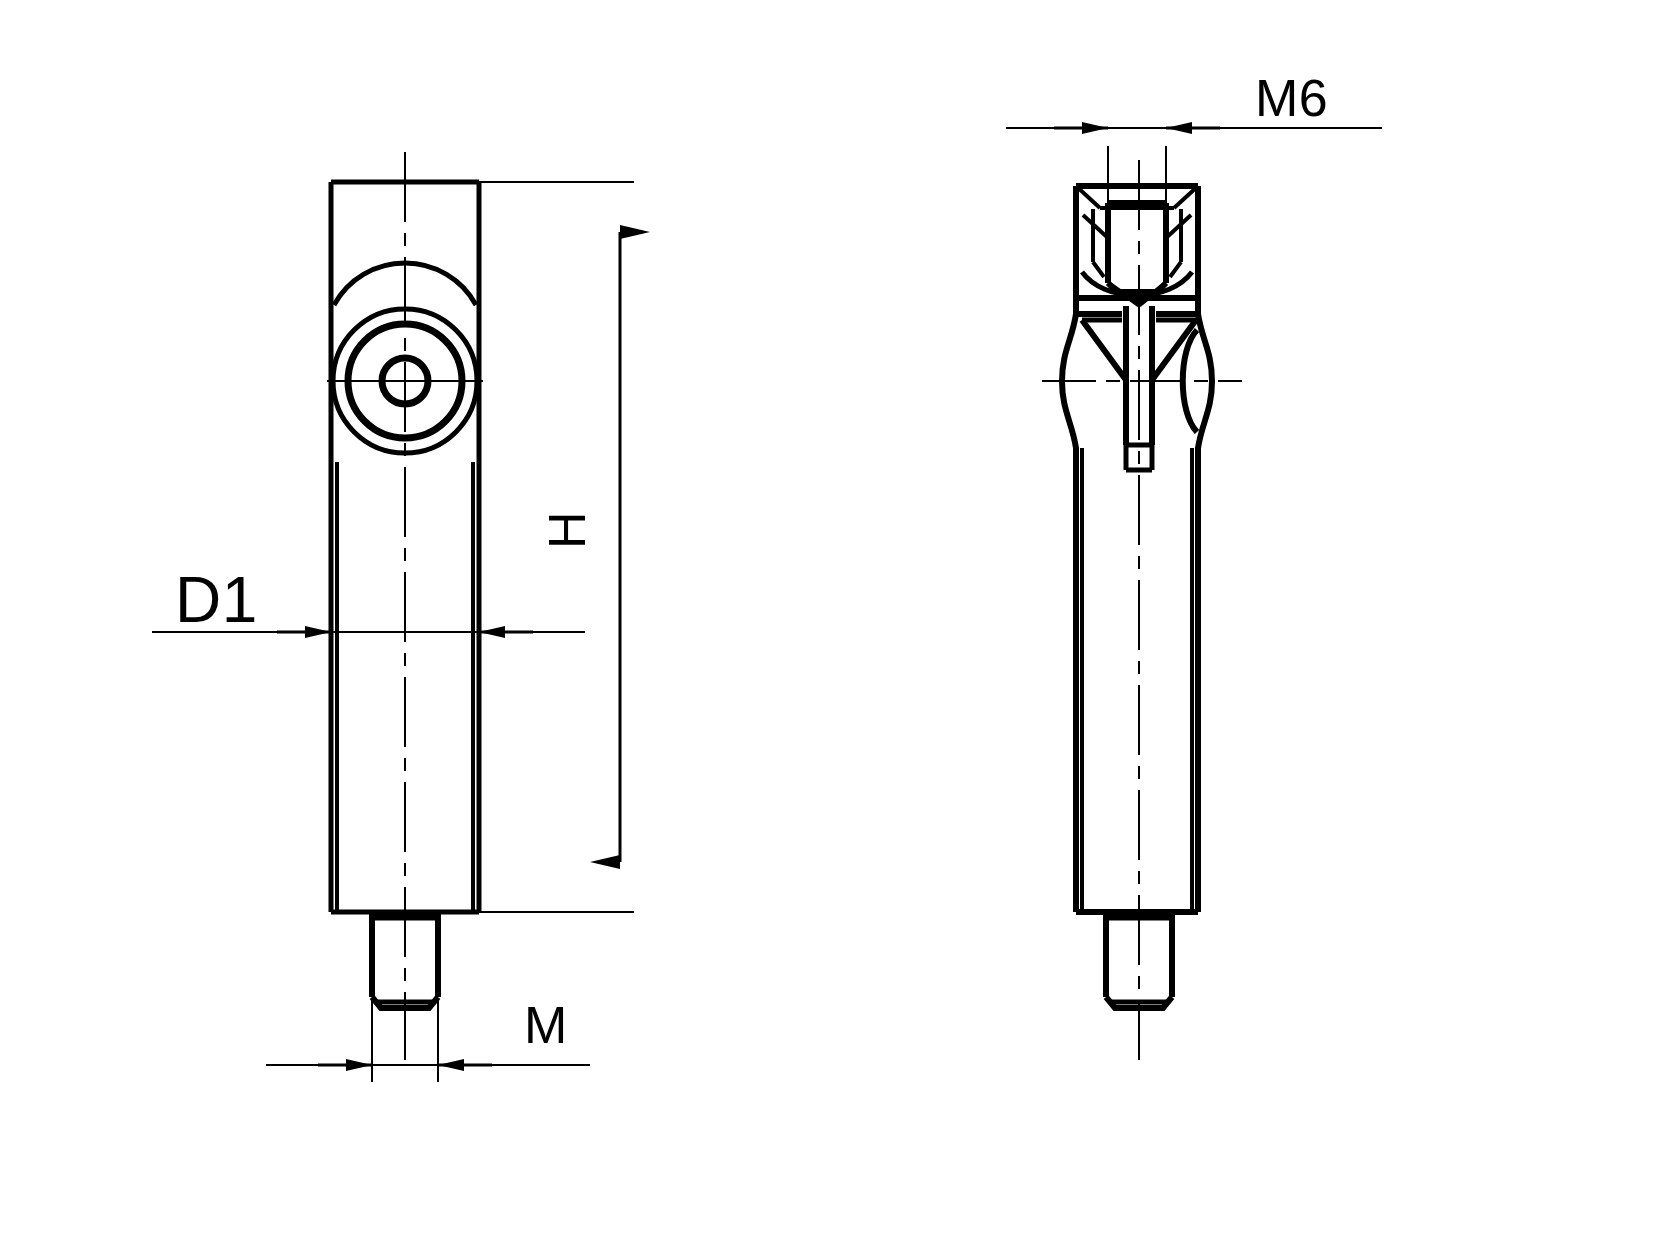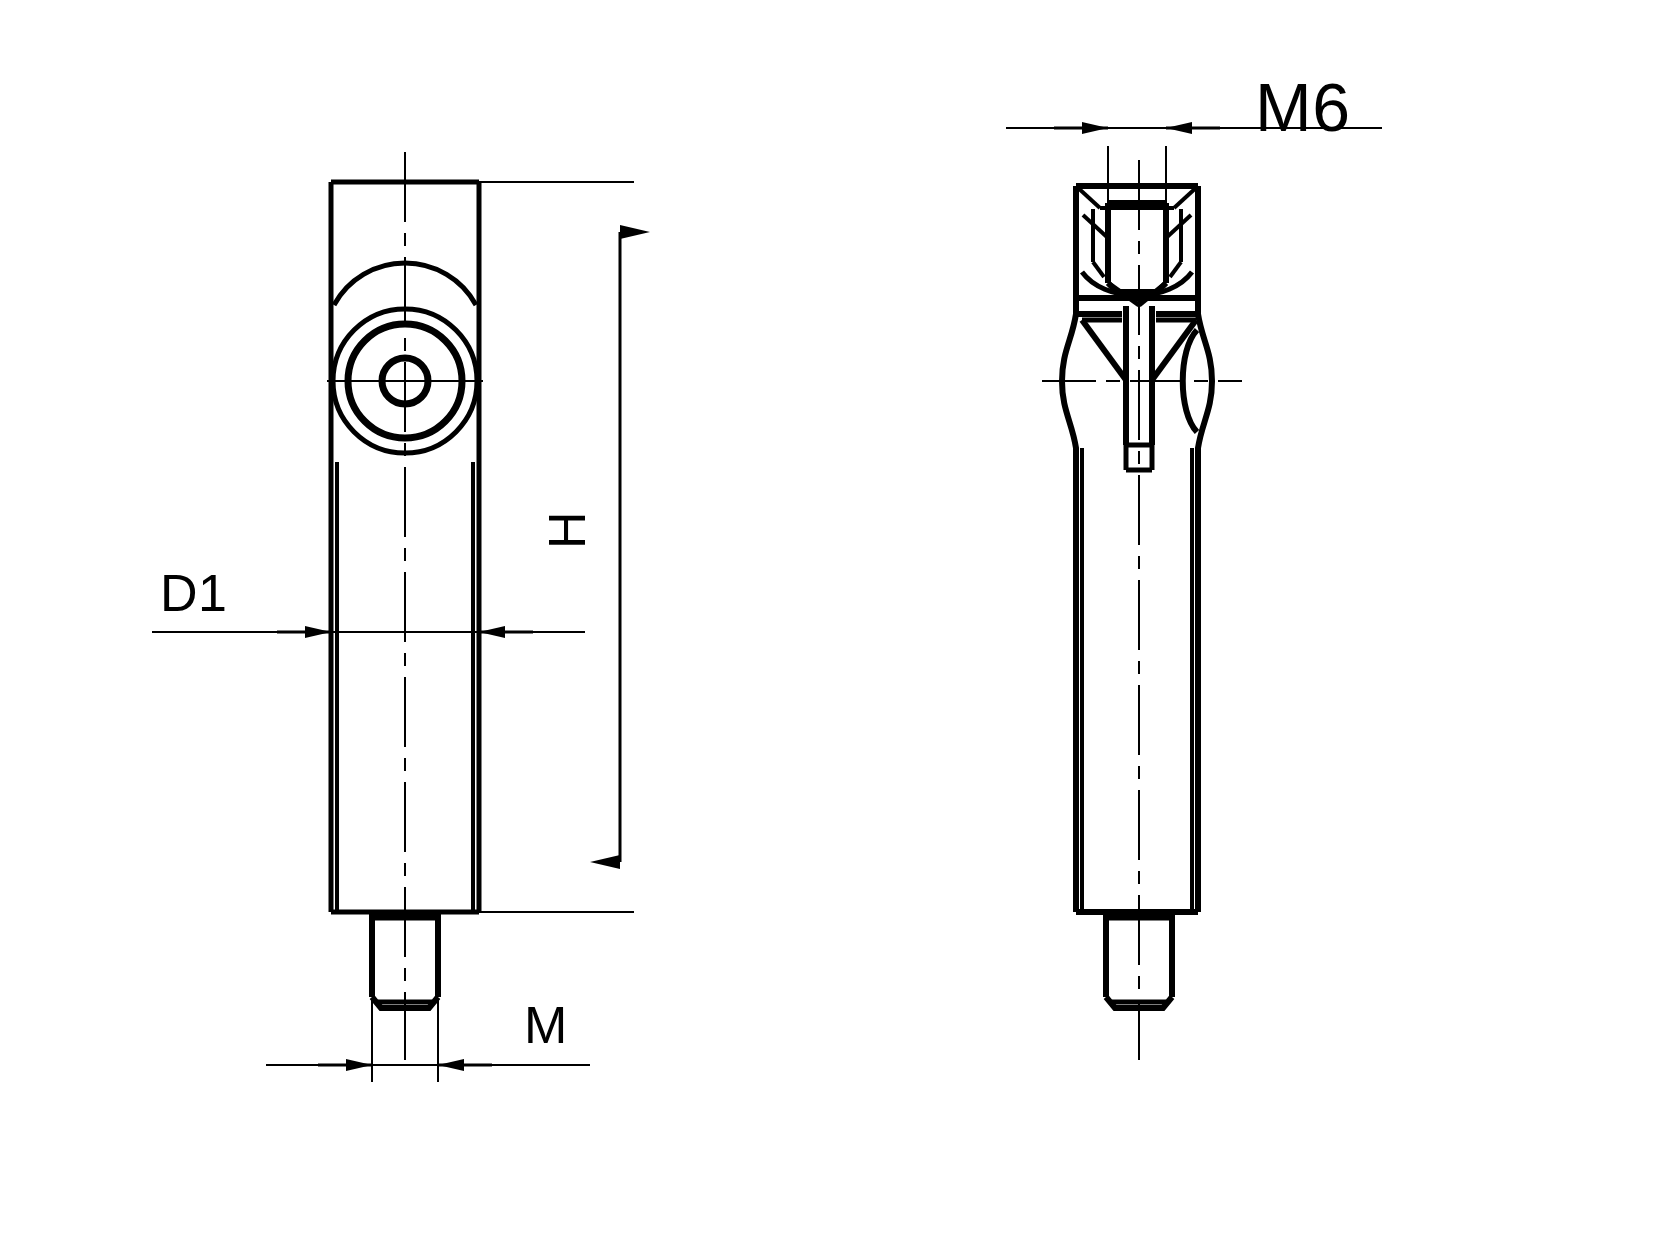--- a/index.html
+++ b/index.html
@@ -193,21 +193,21 @@
     <g>
       <path d="M1108,146 L1108,205" stroke="#000" stroke-width="2" fill="none"></path>
       <path d="M1166,146 L1166,205" stroke="#000" stroke-width="2" fill="none"></path>
       <path d="M1006,128 L1382,128" stroke="#000" stroke-width="2" fill="none"></path>
       <path d="M1054,128 L1108,128" stroke="#000" stroke-width="3" fill="none" marker-end="url(#arrIn)"></path>
       <path d="M1220,128 L1166,128" stroke="#000" stroke-width="3" fill="none" marker-end="url(#arrIn)"></path>
     </g>
 
   </svg>
 
-  <div class="lbl" style="left:160px; top:563px; font-size:52px;">D1</div>
+  <div class="lbl" style="left:175px; top:563px; font-size:64px;">D1</div>
 
   <div class="lbl" style="left: 548px; top: 500px; font-size: 52px; transform-origin: 50% 50%; transform: rotate(-90deg);">H</div>
 
   <div class="lbl" style="left:524px; top:995px; font-size:52px;">M</div>
 
-  <div class="lbl" style="left:1255px; top:68px; font-size:68px;">M6</div>
+  <div class="lbl" style="left:1255px; top:68px; font-size:52px;">M6</div>
 
 </div>
 
 </body></html>

